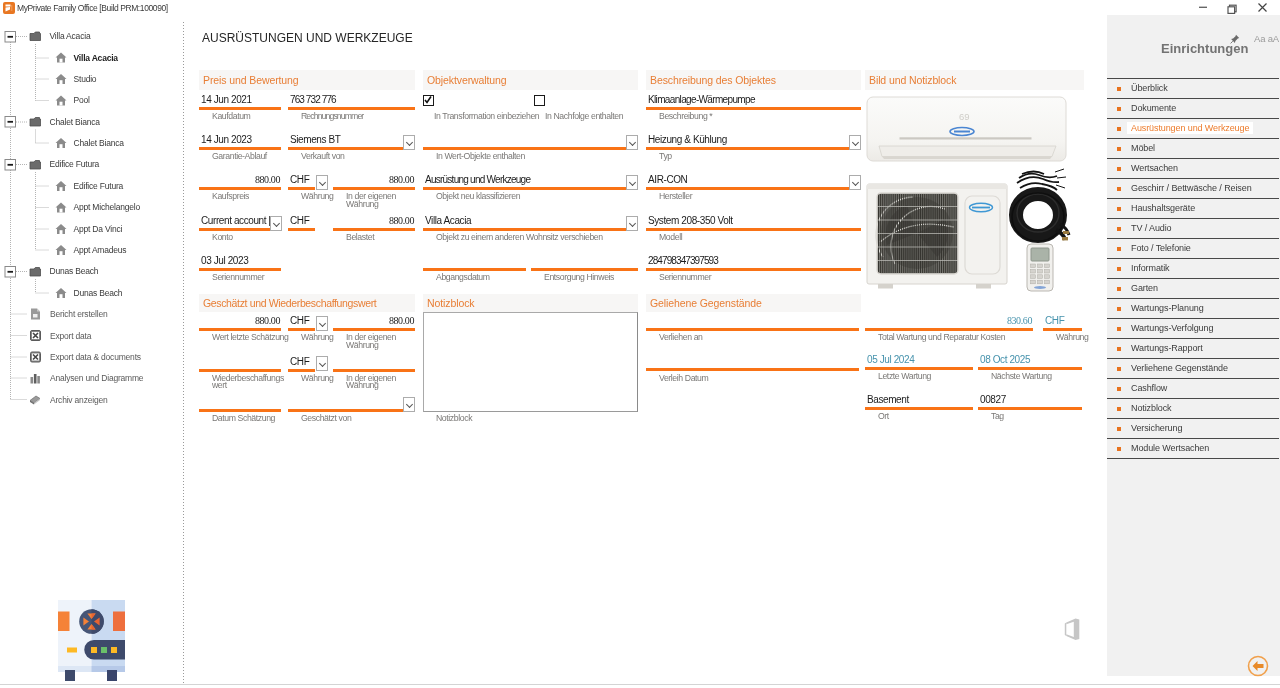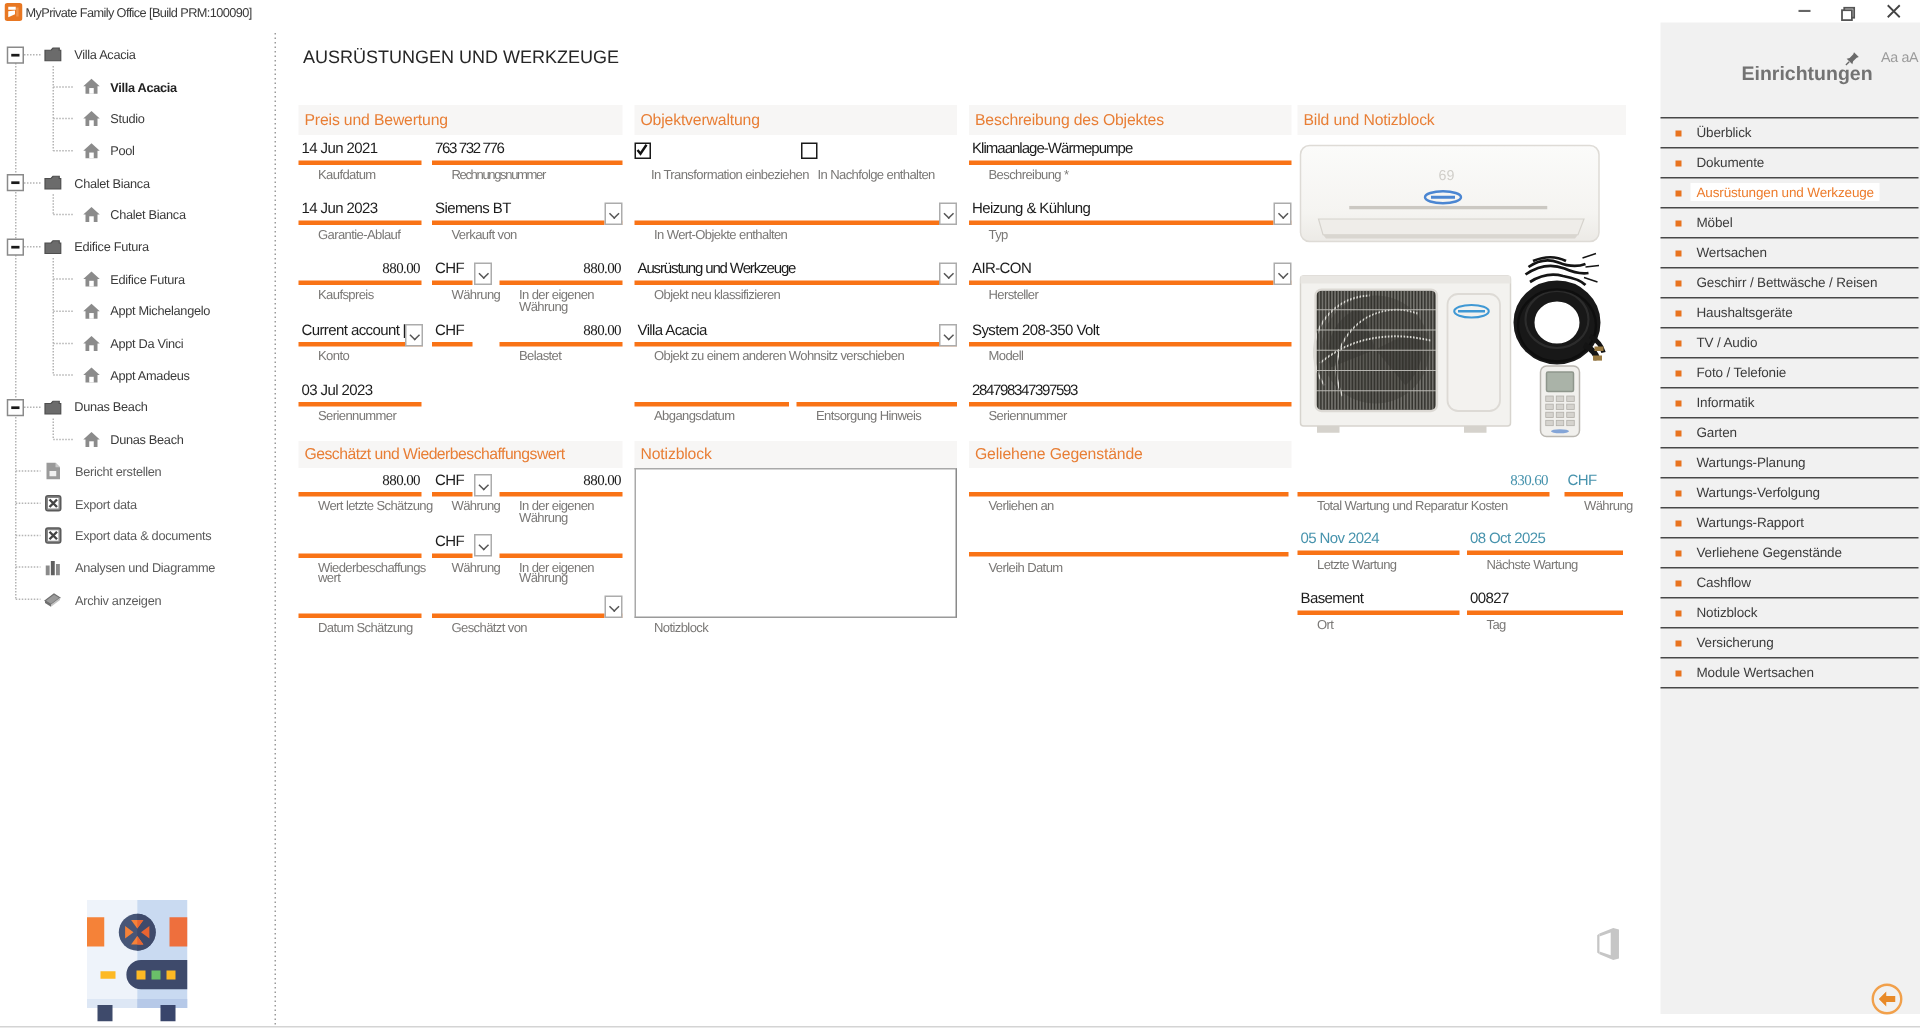--- a/index.html
+++ b/index.html
@@ -473,21 +473,21 @@
 
 <div class="f" style="left:865px;top:316px;width:168px">
       <span class="vr blue">830.60</span>
     </div>
 <div class="lab" style="left:866px;top:334px">Total Wartung und Reparatur Kosten</div>
 <div class="f" style="left:1043px;top:316px;width:39px">
       <span class="v blue">CHF</span>
     </div>
 <div class="lab" style="left:1044px;top:334px">Währung</div>
 <div class="f" style="left:865px;top:355px;width:108px">
-      <span class="v blue">05 Nov 2024</span>
+      <span class="v blue">05 Jul 2024</span>
     </div>
 <div class="lab" style="left:866px;top:373px">Letzte Wartung</div>
 <div class="f" style="left:978px;top:355px;width:104px">
       <span class="v blue">08 Oct 2025</span>
     </div>
 <div class="lab" style="left:979px;top:373px">Nächste Wartung</div>
 <div class="f" style="left:865px;top:395px;width:108px">
       <span class="v">Basement</span>
     </div>
 <div class="lab" style="left:866px;top:413px">Ort</div>

